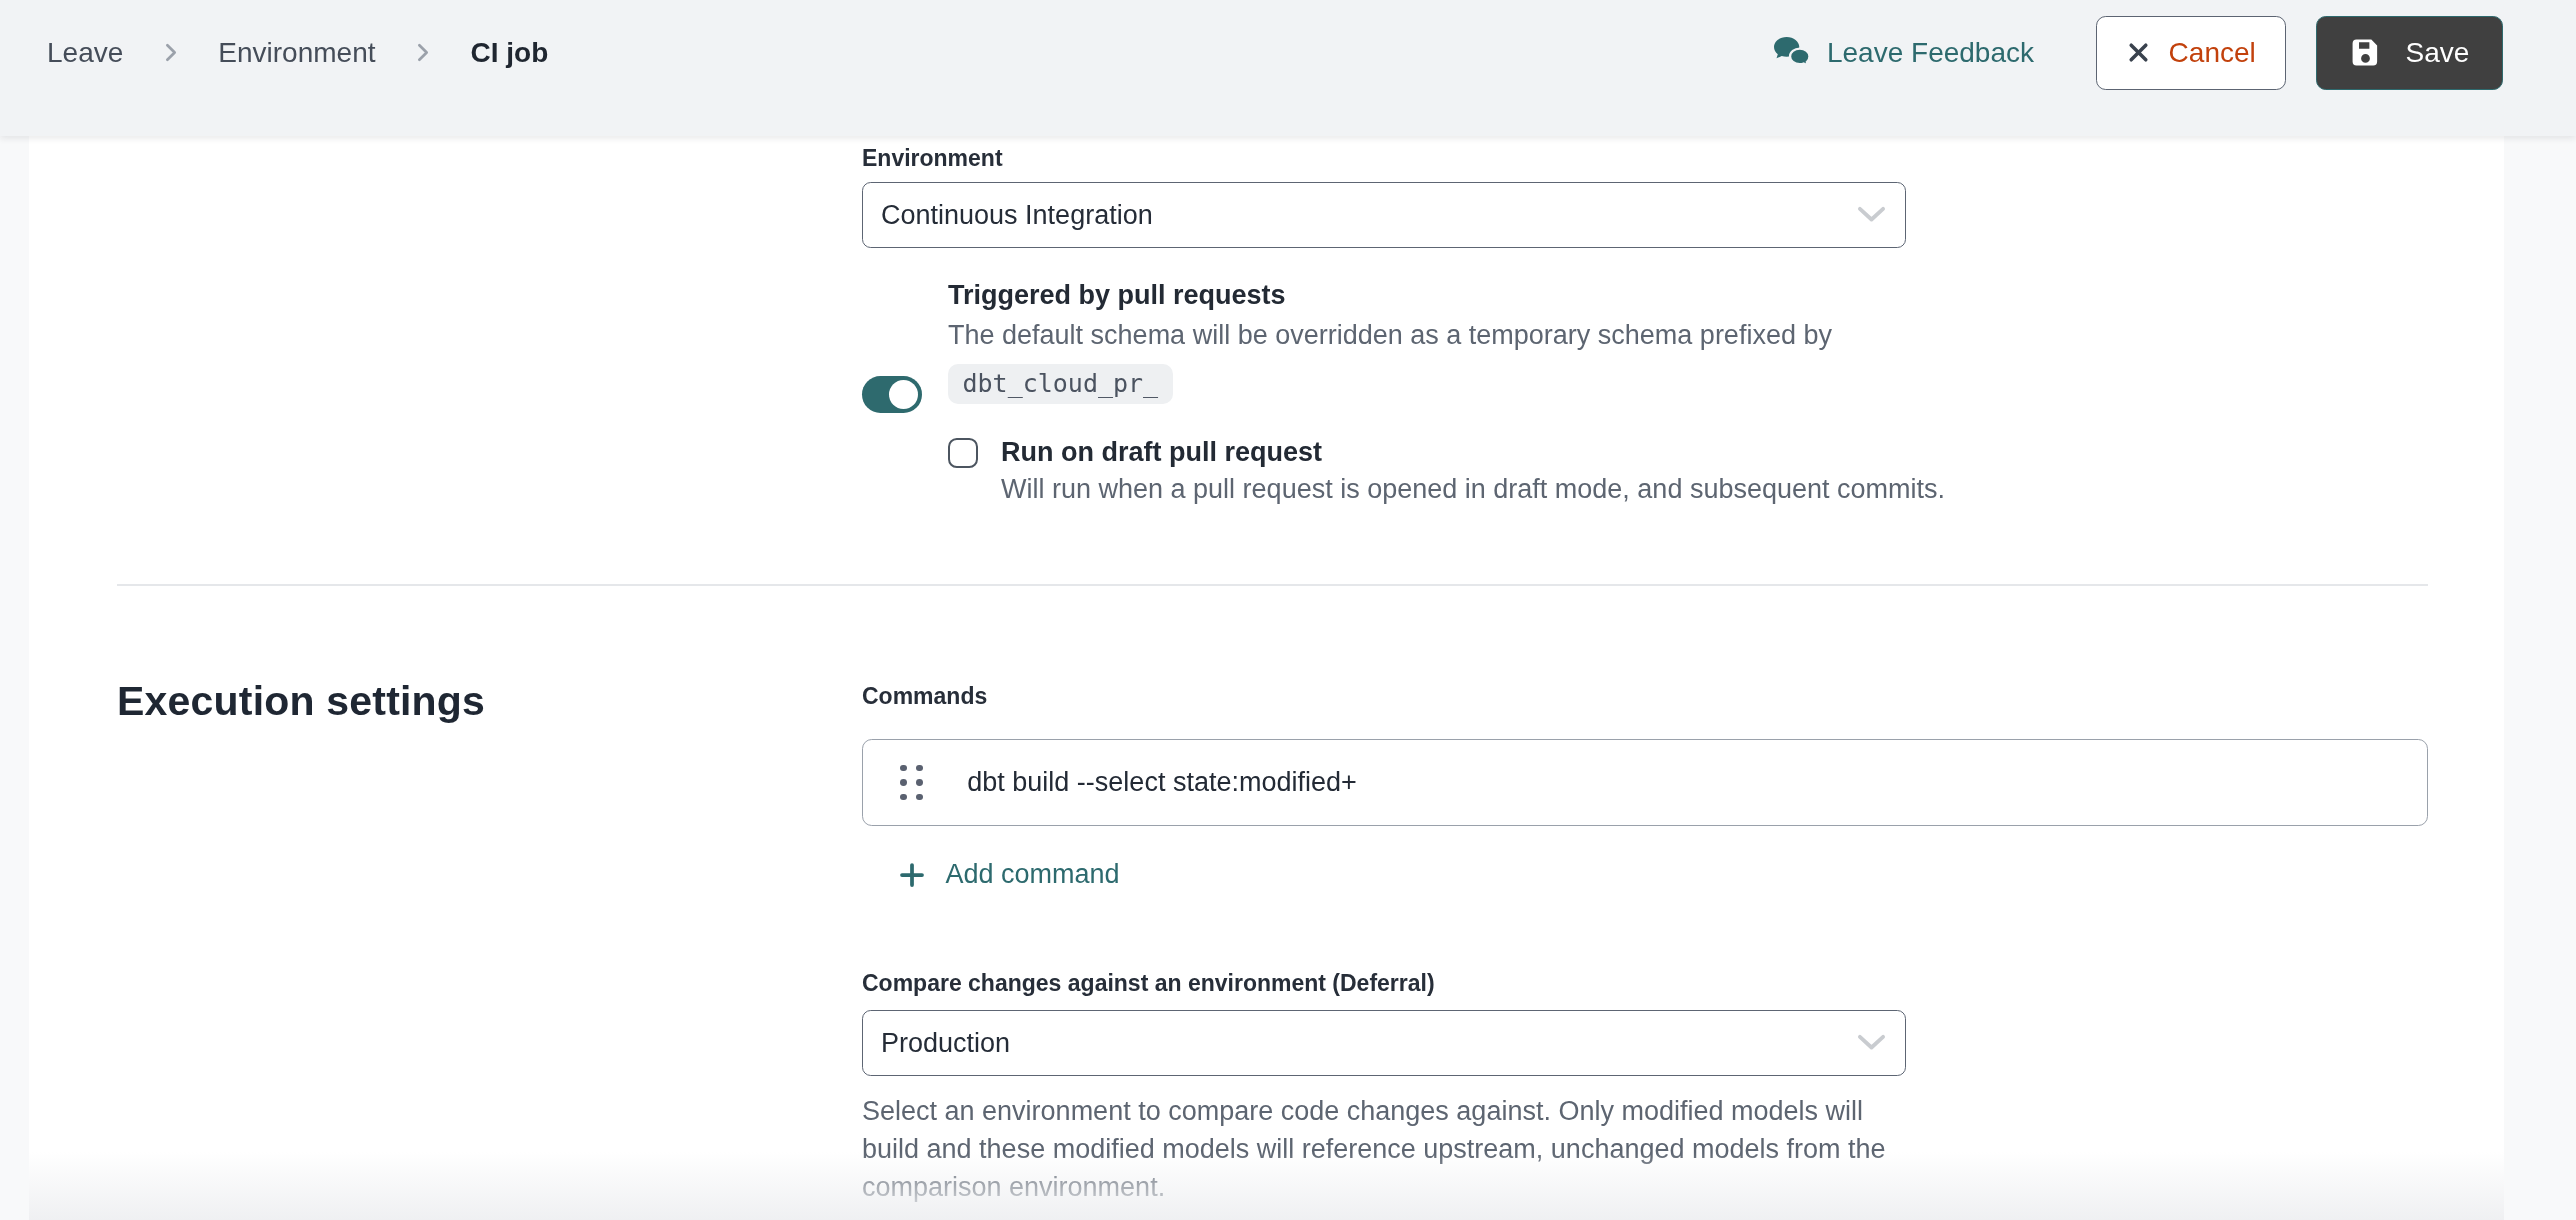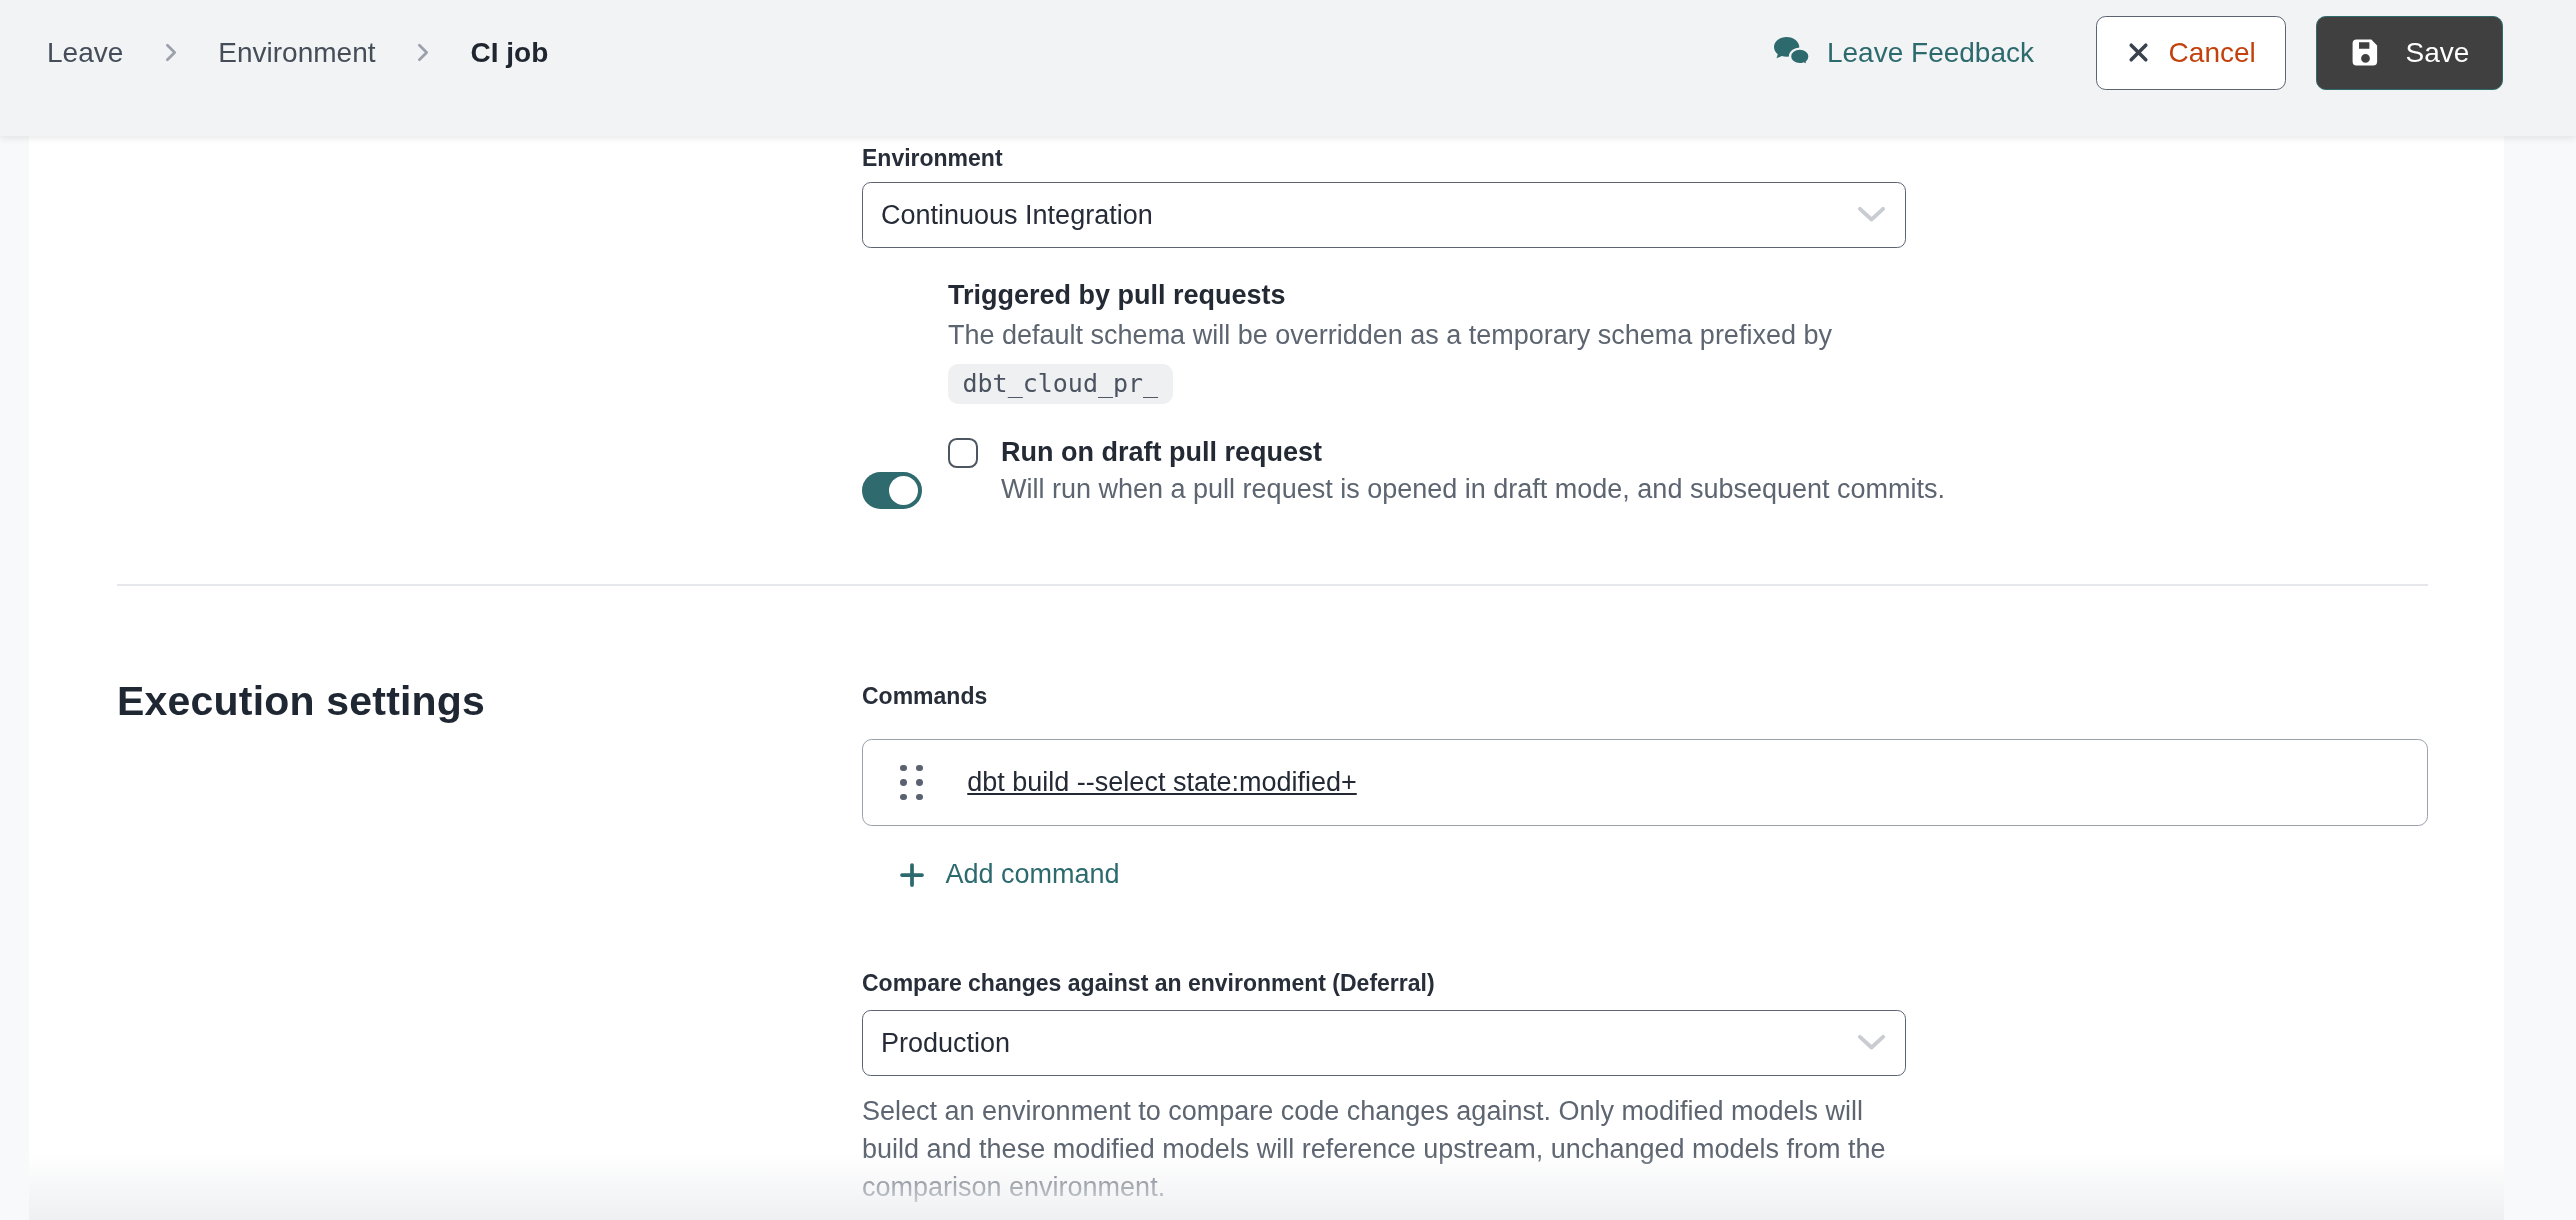--- a/index.html
+++ b/index.html
@@ -47,21 +47,21 @@
   .select-box {
     width: 1044px; height: 66px; background: #fff;
     border: 1.9px solid #5d6573; border-radius: 8.7px;
     display: flex; align-items: center;
     padding: 0 18px; font-size: 27px; color: #252c37;
     cursor: pointer;
   }
   .select-box .chev { margin-left: auto; display: flex; }
 
   
-  .toggle-row { display: flex; align-items: flex-end; }
+  .toggle-row { display: flex; align-items: center; }
   .toggle {
     width: 60px; height: 37px; border-radius: 18.4px; background: #2e6a6e;
     position: relative; flex: 0 0 auto; margin-top: 1.9px; cursor: pointer;
   }
   .toggle .knob { position: absolute; top: 3.9px; right: 3.9px; width: 29px; height: 29px; border-radius: 50%; background: #fff; }
   .toggle-text { margin-left: 26px; }
   .opt-title { font-size: 27px; font-weight: 700; color: #232a34; line-height: 35px; }
   .opt-desc { font-size: 27px; color: #5d6571; line-height: 39px; margin-top: 2.9px; }
   .code-chip {
     display: inline-block; margin-top: 8.7px;
@@ -80,21 +80,21 @@
 
   .section-title { font-size: 41px; font-weight: 700; color: #1f2733; letter-spacing: 0.2px; }
 
   .command-box {
     width: 1566px; height: 87px; background: #fff;
     border: 1.9px solid #9aa1ab; border-radius: 9.7px;
     display: flex; align-items: center; padding: 0 29px 0 37px;
   }
   .drag-handle { display: grid; grid-template-columns: 6.8px 6.8px; grid-gap: 7.7px 9.7px; cursor: grab; }
   .drag-handle i { width: 6.8px; height: 6.8px; border-radius: 50%; background: #5a6170; }
-  .command-text { margin-left: 44px; font-size: 27px; color: #232a35; text-decoration: underline; }
+  .command-text { margin-left: 44px; font-size: 27px; color: #232a35; }
 
   .add-command { display: flex; align-items: center; gap: 18.4px; color: #2d6a6e; font-size: 27px; cursor: pointer; }
 
   .help-text { font-size: 27px; color: #5d6571; line-height: 38px; width: 1030px; }
 </style>
 </head>
 <body>
 
 <div class="topbar">
   <div class="breadcrumb">

